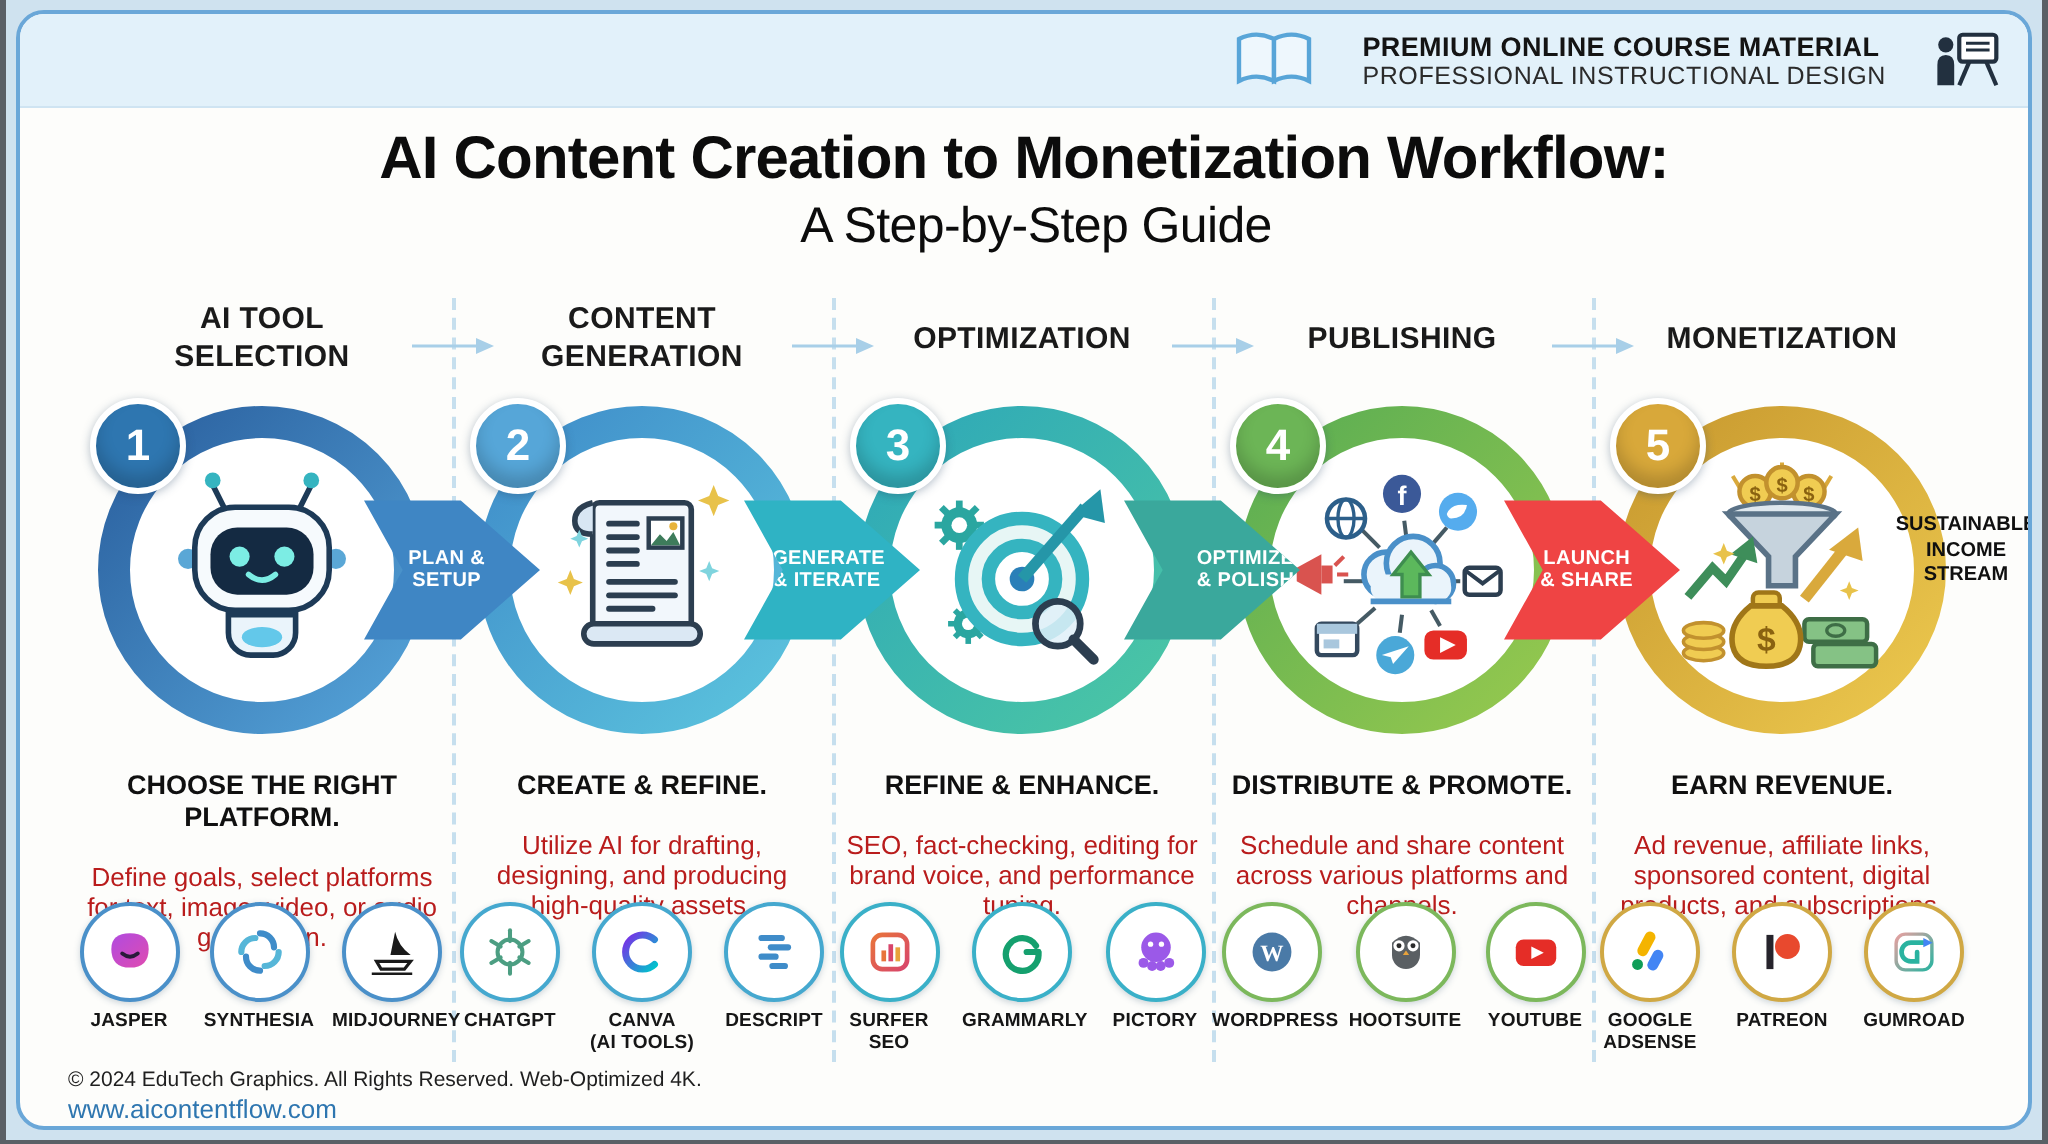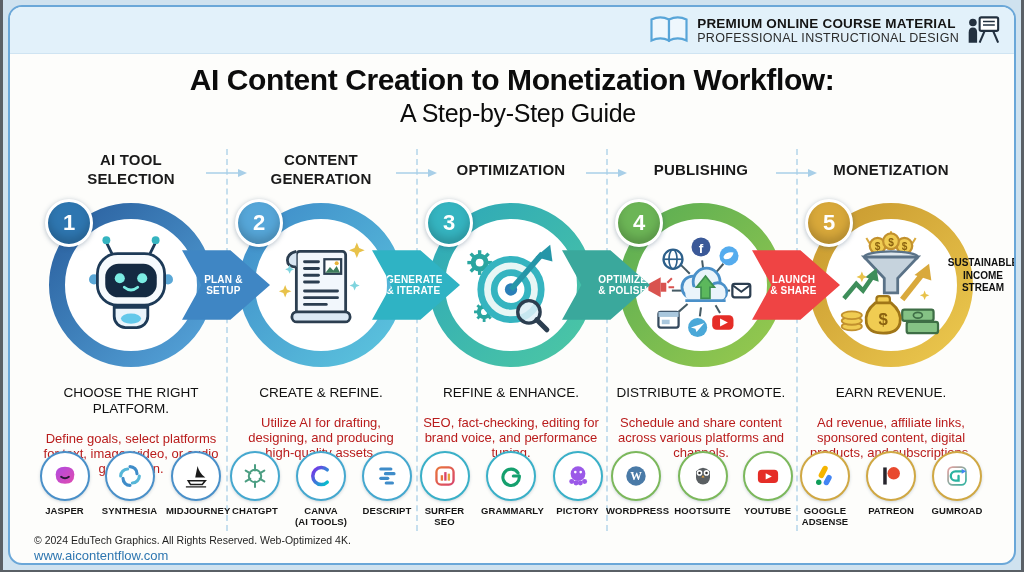--- a/index.html
+++ b/index.html
@@ -7,21 +7,21 @@
     width:1024px;height:572px;position:relative;overflow:hidden;
     background:#cfe2ef;box-sizing:border-box;
     border-left:3px solid #5a6066;border-right:3px solid #5a6066;border-bottom:2px solid #5a6066;
     font-family:"Liberation Sans",sans-serif;
   }
   .frame{
     position:absolute;left:5px;top:5px;right:5px;bottom:5px;
     background:#fdfdfb;border:2px solid #6aa7d8;border-radius:14px;overflow:hidden;
   }
   .band{position:absolute;top:0;left:0;right:0;height:46px;background:#e2f1fa;border-bottom:1px solid #cfe4f2}
-  .premium{position:absolute;top:7px;right:14px;display:flex;align-items:center;gap:7px}
+  .premium{position:absolute;top:7px;right:14px;display:flex;align-items:center;gap:23px}
   .premium-text{text-align:left}
   .premium-l1{font-size:13.5px;font-weight:800;color:#141414;letter-spacing:.2px}
   .premium-l2{font-size:12.5px;font-weight:500;color:#2b2b2b;letter-spacing:.3px}
   .title1{position:absolute;top:56px;left:0;right:0;text-align:center;font-size:30px;font-weight:800;color:#0c0c0c;letter-spacing:-.4px}
   .title2{position:absolute;top:92px;left:12px;right:0;text-align:center;font-size:25px;font-weight:400;color:#0c0c0c;letter-spacing:-.3px}
   .sep{position:absolute;top:142px;height:382px;border-left:2px dashed #c6dfee;width:0}
   .mini-arrow{position:absolute;top:160px}
   .col{position:absolute;top:142px;width:190px;text-align:center}
   .step-header{height:40px;display:flex;flex-direction:column;justify-content:center;font-size:15px;font-weight:800;color:#1a1a1a;line-height:19px;letter-spacing:.2px}
   .ring-wrap{position:relative;width:164px;height:164px;margin:14px auto 0}
@@ -32,21 +32,21 @@
     color:#fff;font-size:22px;font-weight:800;display:flex;align-items:center;justify-content:center;
   }
   .connector{
     position:absolute;width:88px;height:74px;
     -webkit-clip-path:polygon(0% 3%,55% 3%,100% 50%,55% 97%,0% 97%,22% 50%);
     clip-path:polygon(0% 3%,55% 3%,100% 50%,55% 97%,0% 97%,22% 50%);
     display:flex;align-items:center;z-index:5;
   }
   .connector .lbl{width:62%;padding-left:16%;color:#fff;font-size:10px;font-weight:800;line-height:11px;text-align:center;letter-spacing:.2px}
   .desc{margin-top:18px;height:62px}
-  .desc-title{font-size:13.5px;font-weight:400;color:#101010;line-height:16px}
+  .desc-title{font-size:13.5px;font-weight:700;color:#101010;line-height:16px}
   .desc-body{font-size:13px;color:#b91c1c;line-height:15px;margin:14px auto 0;width:176px}
   .tools{margin-top:4px;display:flex;justify-content:center;gap:8px}
   .tool{width:60px}
   .tool-circle{
     width:46px;height:46px;border-radius:50%;margin:0 auto;background:#fff;
     border:2.5px solid #888;box-shadow:0 1px 3px rgba(60,90,120,.25);
     display:flex;align-items:center;justify-content:center;
   }
   .tool-label{margin-top:4px;font-size:9.5px;font-weight:800;color:#161616;line-height:11px;letter-spacing:.1px}
   .outcome{position:absolute;left:934px;top:250px;width:78px;font-size:10px;font-weight:800;color:#101010;line-height:12.5px;text-align:center;z-index:6}

